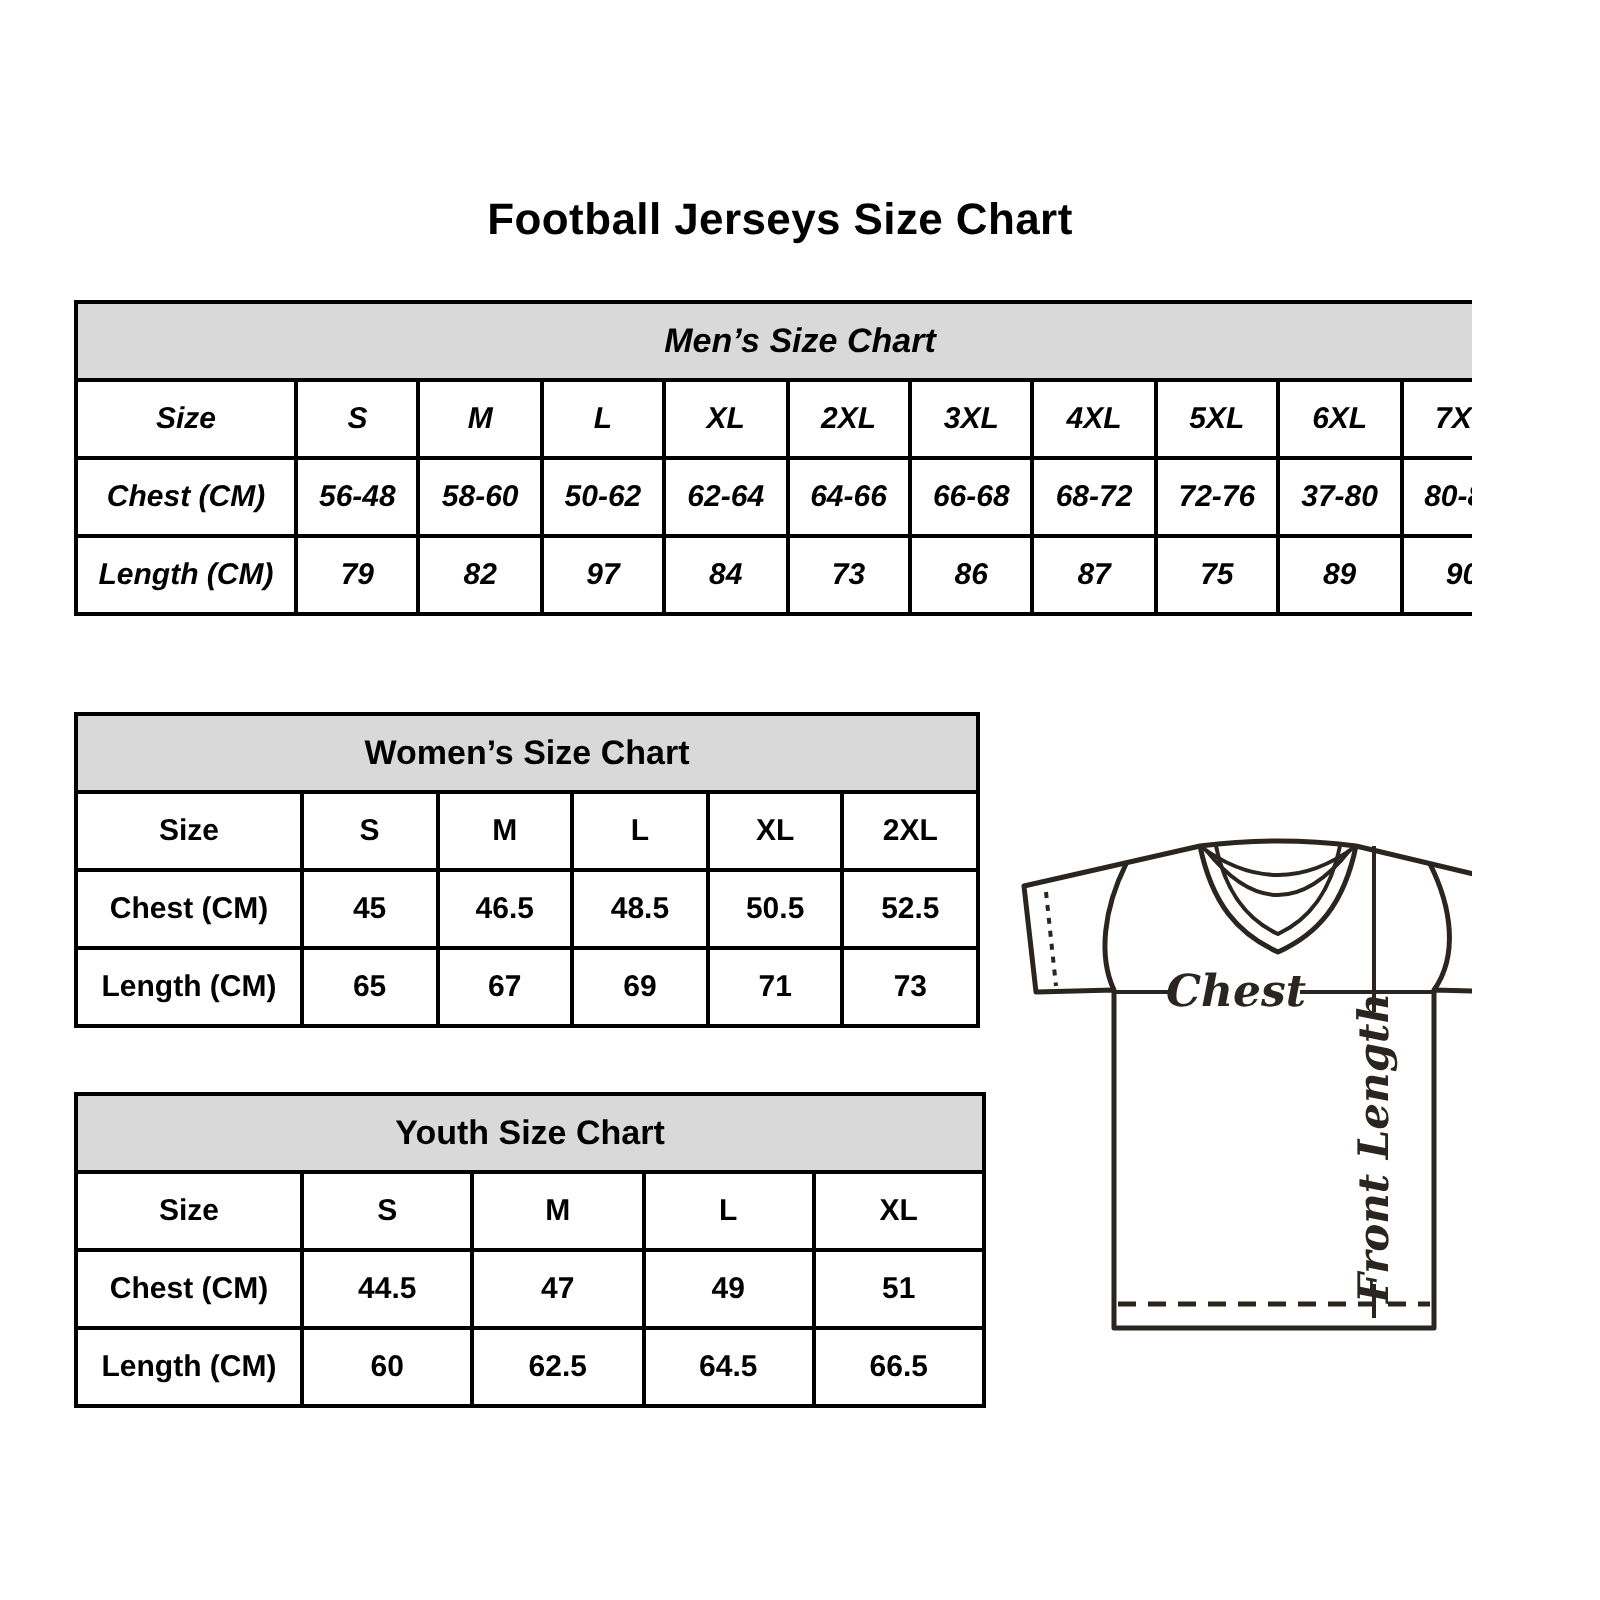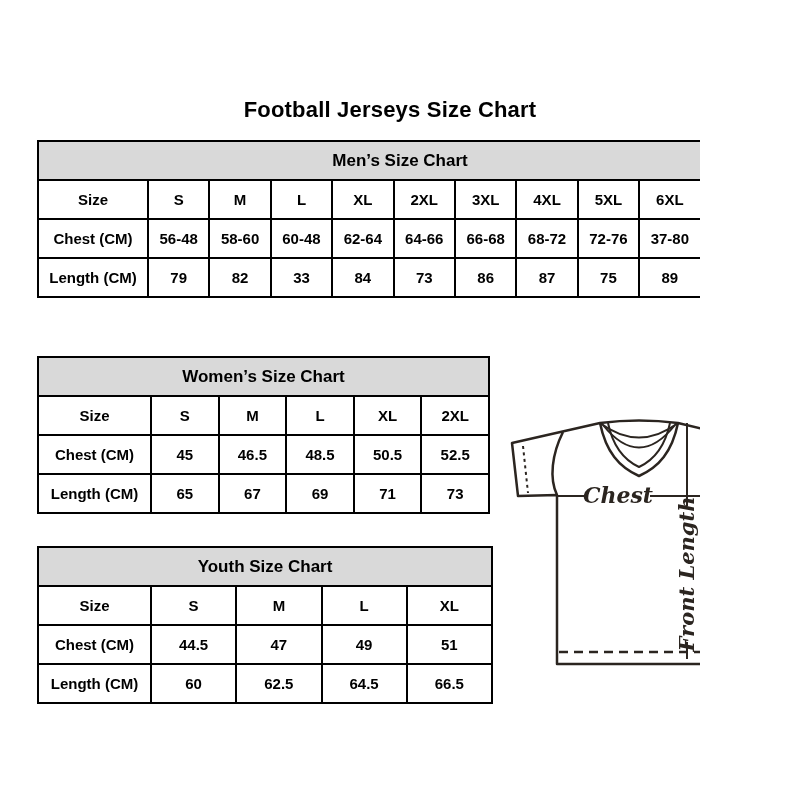--- a/index.html
+++ b/index.html
@@ -1,26 +1,27 @@
 <!DOCTYPE html>
 <html style="--hdr: #d9d9d9; --bdr: #000000; --txt: #000000; --line: #2b2520;"><head>
 <meta charset="utf-8">
 <style>
   html,body{margin:0;padding:0;background:#fff;}
   .page{
     position:relative;width:700px;height:800px;background:#fff;
     font-family:"Liberation Sans",sans-serif;color:var(--txt,#000);
     overflow:hidden;
+    padding-left:36px;
   }
   .title{
     position:absolute;top:97px;left:0;width:780px;text-align:center;
     font-size:22px;font-weight:bold;letter-spacing:0.2px;
   }
   .tablewrap{position:absolute;}
-  .tablewrap.men{left:37px;top:140px;width:726px;}
+  .tablewrap.men{left:37px;top:150px;width:726px;font-style:italic;}
   .tablewrap.women{left:37px;top:356px;width:453px;}
   .tablewrap.youth{left:37px;top:546px;width:456px;border-radius:21px;}
   table.size-table{
     border-collapse:collapse;table-layout:fixed;width:100%;
   }
   table.size-table th,
   table.size-table td{
     border:2px solid var(--bdr,#000);
     text-align:center;vertical-align:middle;
     font-weight:bold;padding:0;overflow:hidden;white-space:nowrap;
@@ -75,34 +76,34 @@
             <td>3XL</td>
             <td>4XL</td>
             <td>5XL</td>
             <td>6XL</td>
             <td>7XL</td>
           </tr>
           <tr>
             <td>Chest (CM)</td>
             <td>56-48</td>
             <td>58-60</td>
-            <td>60-48</td>
+            <td>50-62</td>
             <td>62-64</td>
             <td>64-66</td>
             <td>66-68</td>
             <td>68-72</td>
             <td>72-76</td>
             <td>37-80</td>
             <td>80-84</td>
           </tr>
           <tr>
             <td>Length (CM)</td>
             <td>79</td>
             <td>82</td>
-            <td>33</td>
+            <td>97</td>
             <td>84</td>
             <td>73</td>
             <td>86</td>
             <td>87</td>
             <td>75</td>
             <td>89</td>
             <td>90</td>
           </tr>
         </tbody>
       </table>

